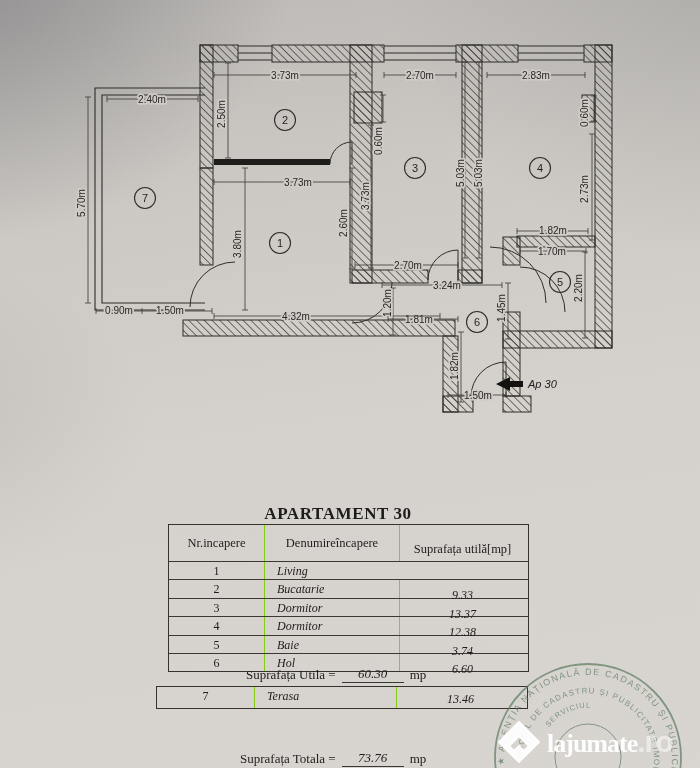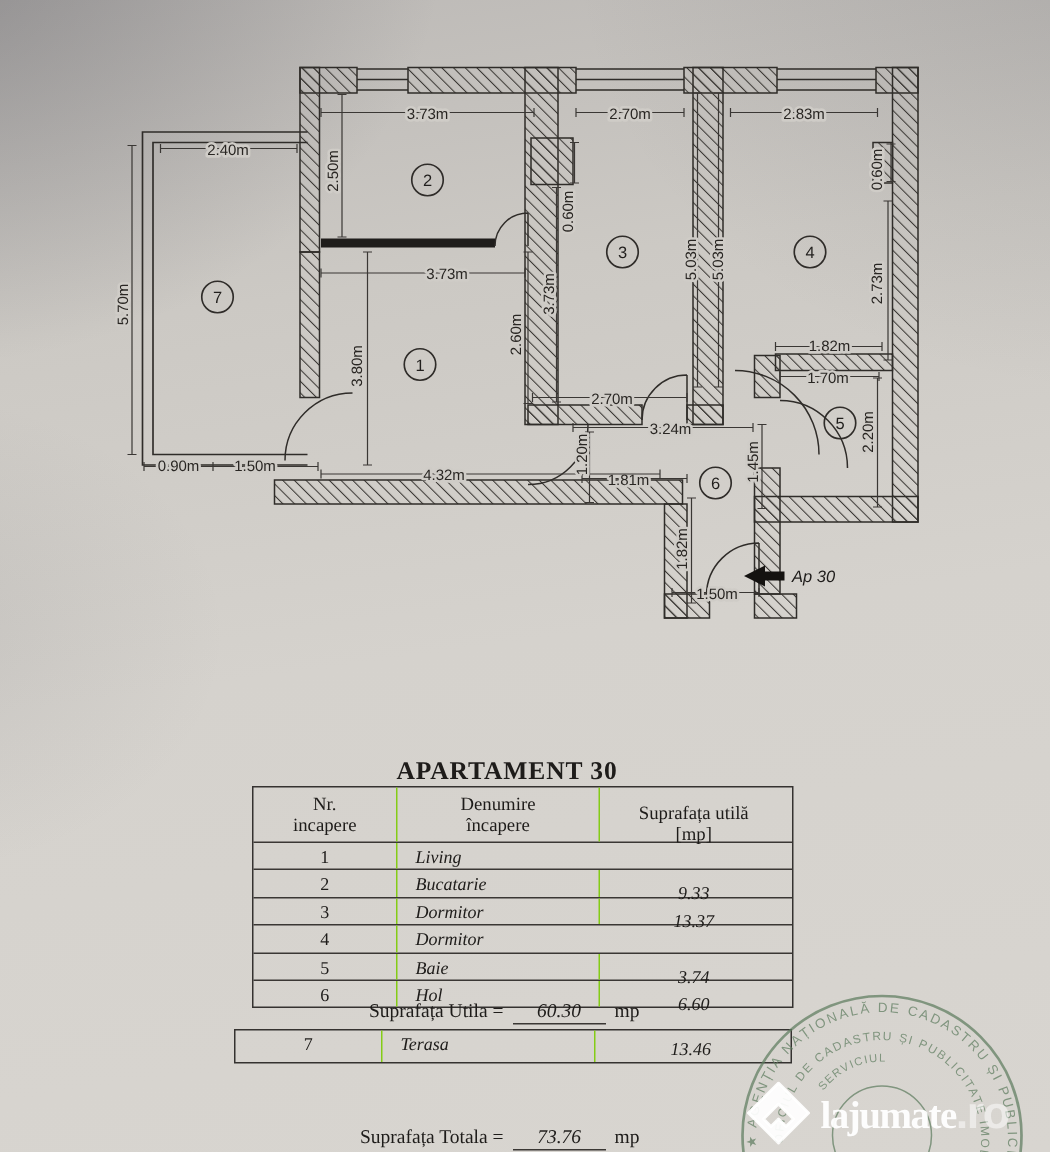--- a/index.html
+++ b/index.html
@@ -27,29 +27,29 @@
 
   .title{position:absolute;left:158px;top:504px;width:360px;text-align:center;
     font-family:"Liberation Serif",serif;font-weight:bold;font-size:17px;letter-spacing:.6px;color:#1e1c1a}
   .apt-table{position:absolute;left:168px;top:524px;width:359px;border:1.5px solid #353230;color:#1e1c1a}
   .tr{display:grid;grid-template-columns:95px 135px 126px;border-top:1px solid #3a3734}
   .tr:first-child{border-top:none}
   .tr.head{height:36px}
   .tr.data{height:17.4px}
   .td{border-left:1px solid #84cc16;font-family:"Liberation Serif",serif;font-size:12px;line-height:16px;overflow:visible}
   .td:first-child{border-left:none}
-  .hc{display:flex;flex-direction:column;align-items:center;justify-content:center;height:100%;
+  .hc{display:flex;align-items:center;justify-content:center;height:100%;
       font-size:12.5px;line-height:14px;text-align:center}
   .cnum{text-align:center;padding-top:1px}
   .cname{font-style:italic;padding-left:12px;padding-top:1px}
   .careaw{position:relative}
   .carea{position:relative;top:7px;display:block;text-align:center;font-style:italic}
   .shift6{position:relative;top:6px}
 
-  .sumline{position:absolute;display:flex;align-items:flex-start;color:#1e1c1a;
+  .sumline{position:absolute;display:flex;align-items:center;color:#1e1c1a;
     font-family:"Liberation Serif",serif;font-size:13px;line-height:16px}
   .uval{display:inline-block;width:62px;text-align:center;font-style:italic;
     border-bottom:1.2px solid #3a3734;margin:0 4px 0 6px}
   .uunit{margin-left:2px}
 
   .ter-table{position:absolute;left:156px;top:686px;width:370px;height:21px;border:1.4px solid #353230;color:#1e1c1a}
   .ter-table .tr{grid-template-columns:97px 142px 128px;height:100%;border-top:none}
   .carea2{position:relative;top:4px;display:block;text-align:center;font-style:italic}
 
   .stamp-svg{position:absolute;left:0;top:0;pointer-events:none}
@@ -252,20 +252,23 @@
   <div class="tr data">
     <div class="td cnum">3</div>
     <div class="td cname">Dormitor</div>
     <div class="td careaw">
         <span class="carea">13.37</span>
       </div>
   </div>
   <div class="tr data">
     <div class="td cnum">4</div>
     <div class="td cname">Dormitor</div>
+    <div class="td careaw">
+        <span class="carea">12.38</span>
+      </div>
   </div>
   <div class="tr data">
     <div class="td cnum">5</div>
     <div class="td cname">Baie</div>
     <div class="td careaw">
         <span class="carea">3.74</span>
       </div>
   </div>
   <div class="tr data">
     <div class="td cnum">6</div>

